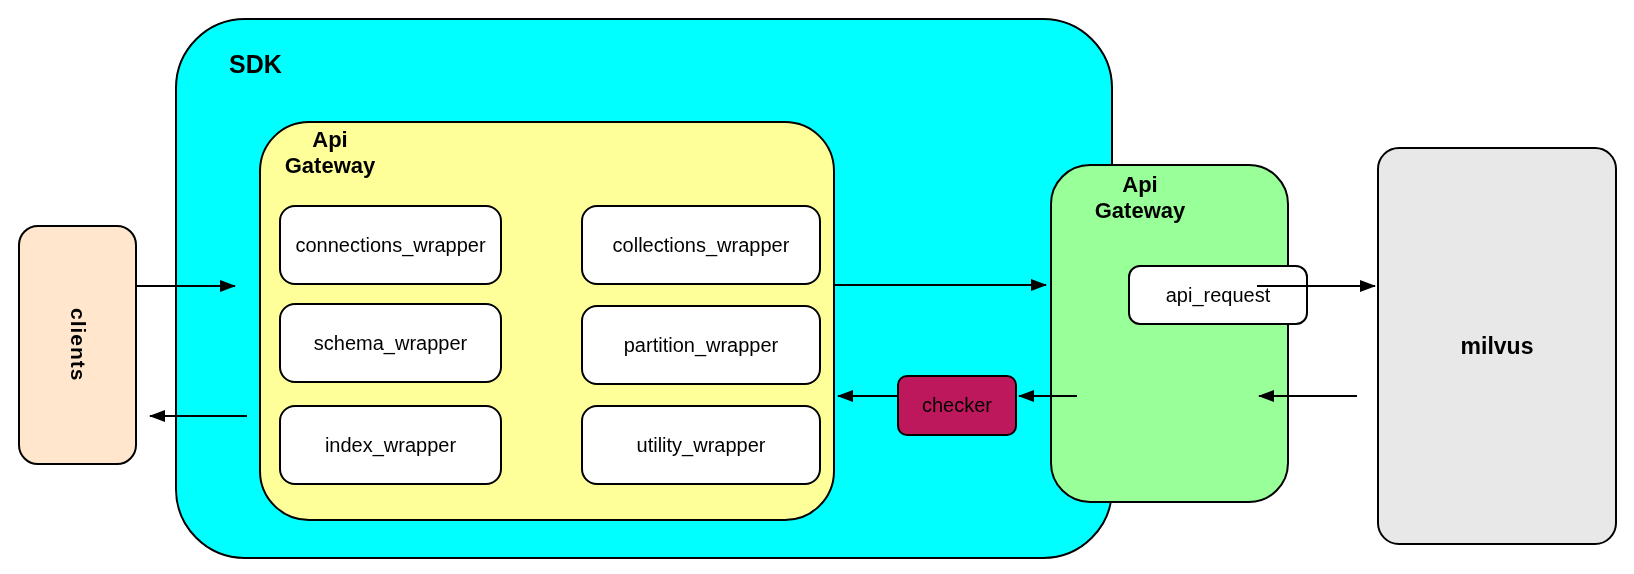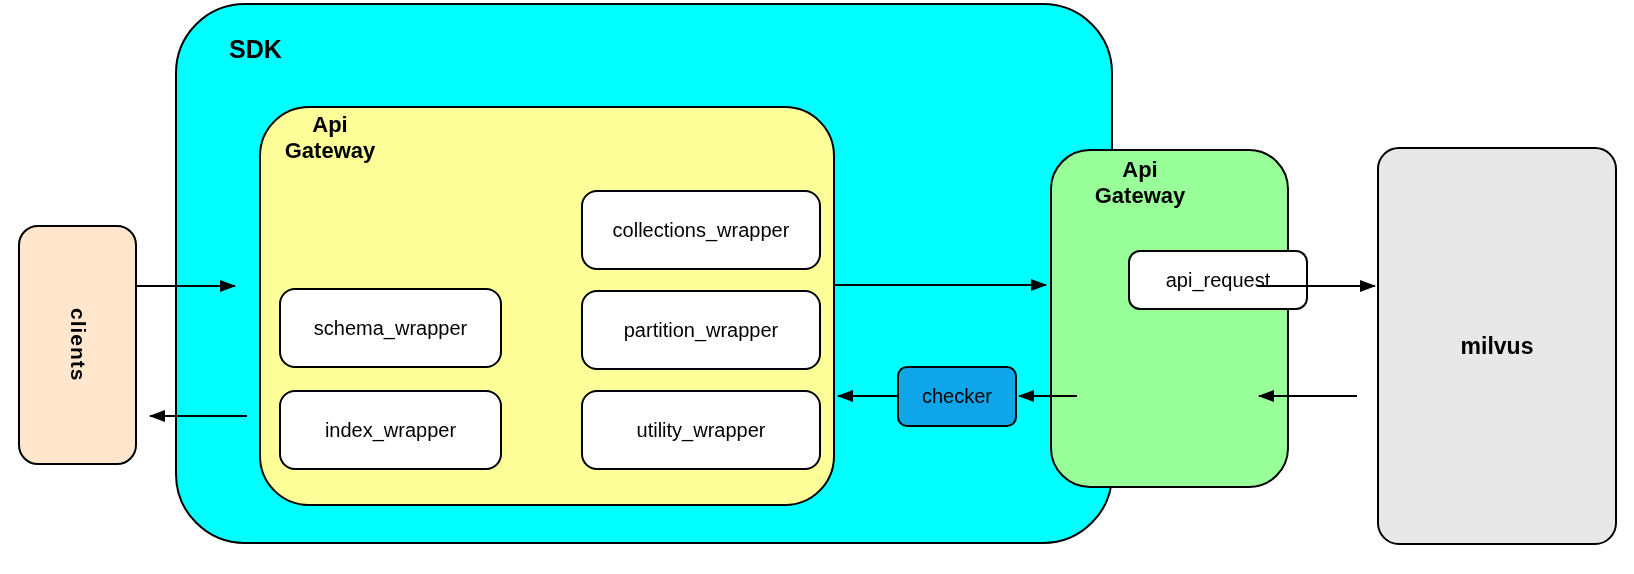--- a/index.html
+++ b/index.html
@@ -29,21 +29,21 @@
   .clients .vlabel {
     writing-mode: vertical-rl;
     text-orientation: mixed;
     font-weight: bold;
     font-size: 21px;
     letter-spacing: 1px;
   }
 
   
   .sdk {
-    left: 175px; top: 3px; width: 938px; height: 541px;
+    left: 175px; top: 18px; width: 938px; height: 541px;
     border-radius: 70px;
   }
   .sdk-label {
     position: absolute; left: 52px; top: 30px;
     font-weight: bold; font-size: 25px;
   }
 
   
   .wrapper {
     position: absolute;
@@ -127,20 +127,23 @@
 
   <div class="node sdk" style="background-color: rgb(0, 255, 255);">
     <div class="sdk-label">SDK</div>
 
     <div class="wrapper" style="background-color: rgb(255, 255, 153);">
       <div class="wrapper-label">
         <div>Api</div>
         <div>Gateway</div>
       </div>
 
+      <div class="wbox r1 c1">
+        <span>connections_wrapper</span>
+      </div>
       <div class="wbox r2 c1">
         <span>schema_wrapper</span>
       </div>
       <div class="wbox r1 c2">
         <span>collections_wrapper</span>
       </div>
       <div class="wbox r2b c2">
         <span>partition_wrapper</span>
       </div>
       <div class="wbox r3 c1">
@@ -156,21 +159,21 @@
         <div>Api</div>
         <div>Gateway</div>
       </div>
 
       <div class="gbox req">
         <span>api_request</span>
       </div>
     </div>
   </div>
 
-  <div class="node checker" style="background-color: #0ea5e9;">
+  <div class="node checker" style="background-color: #be185d; margin-top: 9px;">
     <span>checker</span>
   </div>
 
   <div class="node milvus" style="background-color: rgb(232, 232, 232);">
     <span>milvus</span>
   </div>
 
   <svg class="arrow-layer" viewBox="0 0 1634 574" xmlns="http://www.w3.org/2000/svg">
     <defs>
       <marker id="arr" markerWidth="17" markerHeight="12" refX="15" refY="6" orient="auto" markerUnits="userSpaceOnUse">

